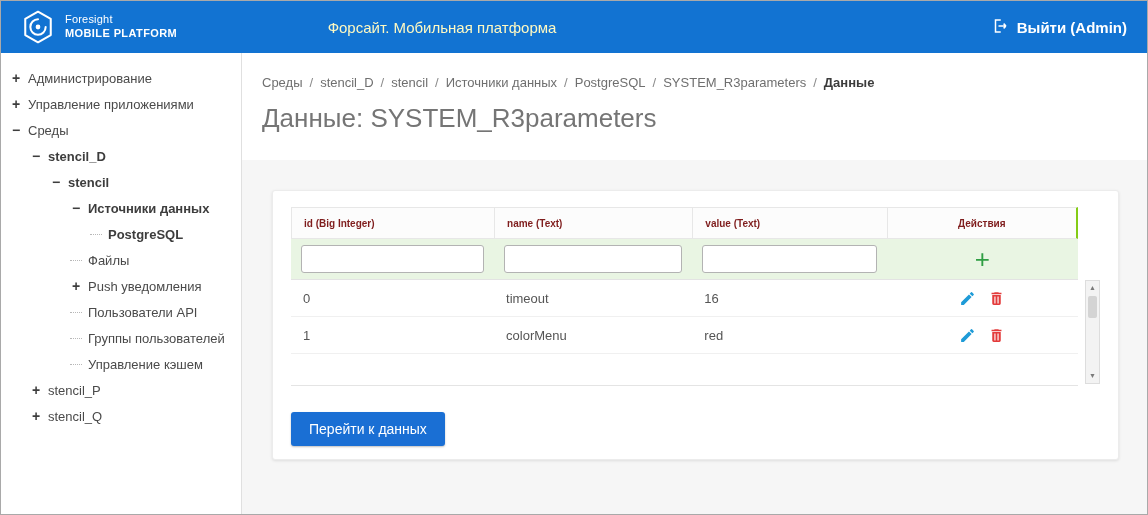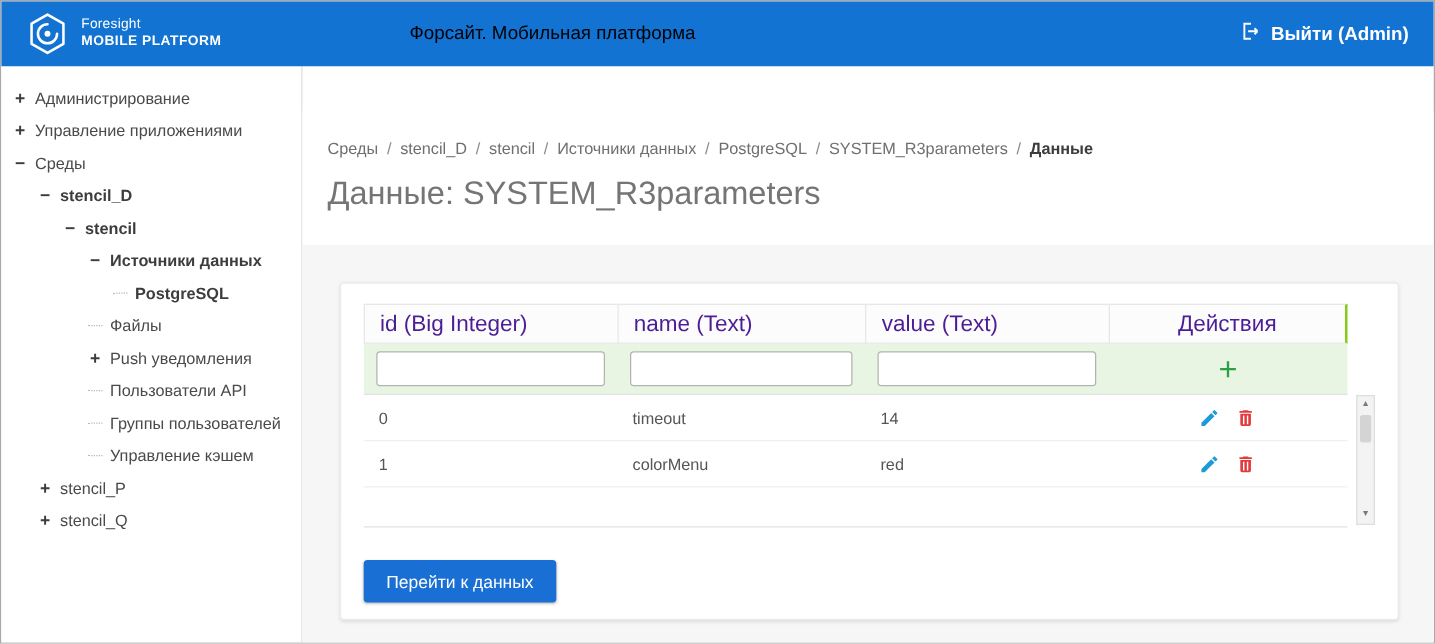--- a/index.html
+++ b/index.html
@@ -24,21 +24,21 @@
     color:#fff;
   }
   .brand { display:flex; align-items:center; gap:10px; }
   .brand-logo svg { display:block; }
   .brand-text { display:flex; flex-direction:column; line-height:1.25; }
   .brand-line1 { font-size:11px; font-weight:400; letter-spacing:.2px; }
   .brand-line2 { font-size:11px; font-weight:700; letter-spacing:.4px; }
   .app-title {
     position:absolute; left:441px; top:50%;
     transform:translate(-50%,-50%);
-    font-size:15px; color:#000000; white-space:nowrap;
+    font-size:15px; color:#fef9c3; white-space:nowrap;
   }
   .logout {
     margin-left:auto; display:flex; align-items:center; gap:8px;
     font-size:15px; cursor:pointer; white-space:nowrap;font-weight:bold;
   }
 
   
   .body { flex:1; display:flex; min-height:0; }
 
   
@@ -66,21 +66,21 @@
     font-size:14px; font-weight:700; color:#3d3d3d;
     position:relative; line-height:1;
   }
   .toggle.leaf::after {
     content:""; position:absolute; left:1px; right:1px; top:50%;
     border-top:1px dotted #b8b8b8;
   }
   .tree-label { margin-left:5px; }
 
   
-  .main { flex:1; display:flex; flex-direction:column; background:#fff; min-width:0;margin-top:36px; }
+  .main { flex:1; display:flex; flex-direction:column; background:#fff; min-width:0; }
   .breadcrumb { padding:22px 0 0 20px; font-size:13px; color:#6f6f6f; }
   .crumb { cursor:pointer; }
   .crumb.current { font-weight:700; color:#3c3c3c; cursor:default; }
   .crumb-sep { margin:0 7px; color:#8a8a8a; }
   .page-title {
     margin:13px 0 0 20px;
     font-size:26px; font-weight:400; color:#757575;
   }
   .band {
     margin-top:26px; flex:1;
@@ -96,21 +96,21 @@
     box-shadow:0 1px 3px rgba(0,0,0,.10);
     padding:16px 18px 18px 18px;
     height:270px;
   }
 
   
   .table-wrap { position:relative; padding-right:22px; }
   .grid { display:grid; grid-template-columns:25.8% 25.2% 24.7% 24.3%; }
   .thead { background:#fcfcfc; }
   .th {
-    font-size:18px; font-weight:400; color:#4c1d95;
+    font-size:10px; font-weight:700; color:#7f1d1d;
     padding:8px 12px; border:1px solid #e7e7e7; border-right:none;
     height:32px; display:flex; align-items:center;
   }
   .th:last-child { border-right:2px solid #84cc16; justify-content:center; }
   .filter-row { background:var(--filter-bg,#e9f5e3); border-bottom:1px solid #e3e3e3; }
   .fcell { padding:6px 10px; display:flex; align-items:center; height:40px; }
   .fcell input {
     width:100%; height:28px;
     border:1px solid #b3b3b3; border-radius:3px;
     background:#fff; padding:0 8px; font-size:13px;
@@ -281,21 +281,21 @@
                   <input type="text" style="">
                 </div>
                 <div class="fcell add">
                   <span class="plus">+</span>
                 </div>
               </div>
             <div class="tbody" id="rows">
                 <div class="grid trow">
                   <div class="td">0</div>
                   <div class="td">timeout</div>
-                  <div class="td">14</div>
+                  <div class="td">16</div>
                   <div class="td actions">
                     <span class="icon edit">
                       <svg viewBox="0 0 24 24">
                         <path d="M3 17.25V21h3.75L17.8 9.94l-3.75-3.75L3 17.25zM20.71 7.04a1 1 0 0 0 0-1.41l-2.34-2.34a1 1 0 0 0-1.41 0l-1.83 1.83 3.75 3.75 1.83-1.83z"></path>
                       </svg>
                     </span>
                     <span class="icon trash">
                       <svg viewBox="0 0 24 24">
                         <path fill-rule="evenodd" d="M6 19a2 2 0 0 0 2 2h8a2 2 0 0 0 2-2V7H6v12zM9 9h1.6v10H9V9zm4.4 0H15v10h-1.6V9zM19 4h-3.5l-1-1h-5l-1 1H5v2h14V4z"></path>
                       </svg>

